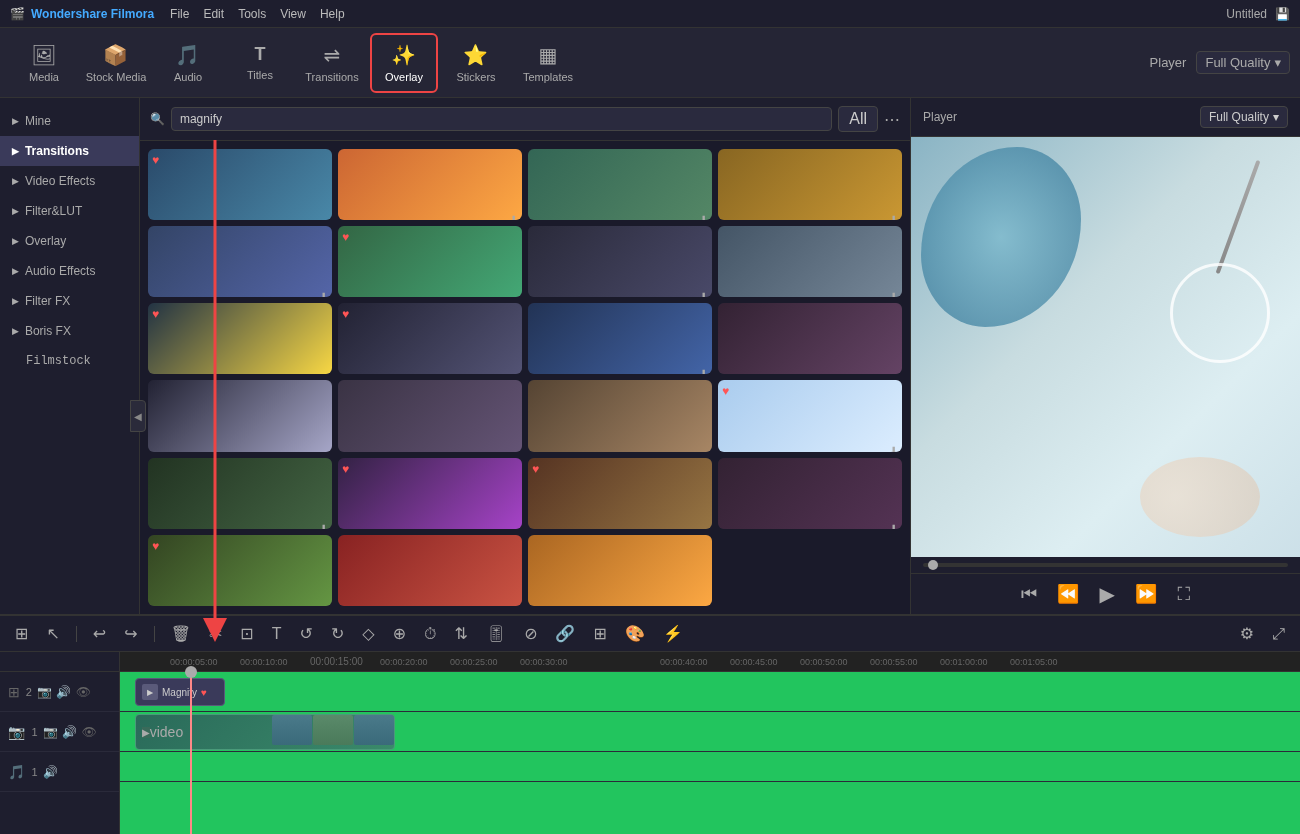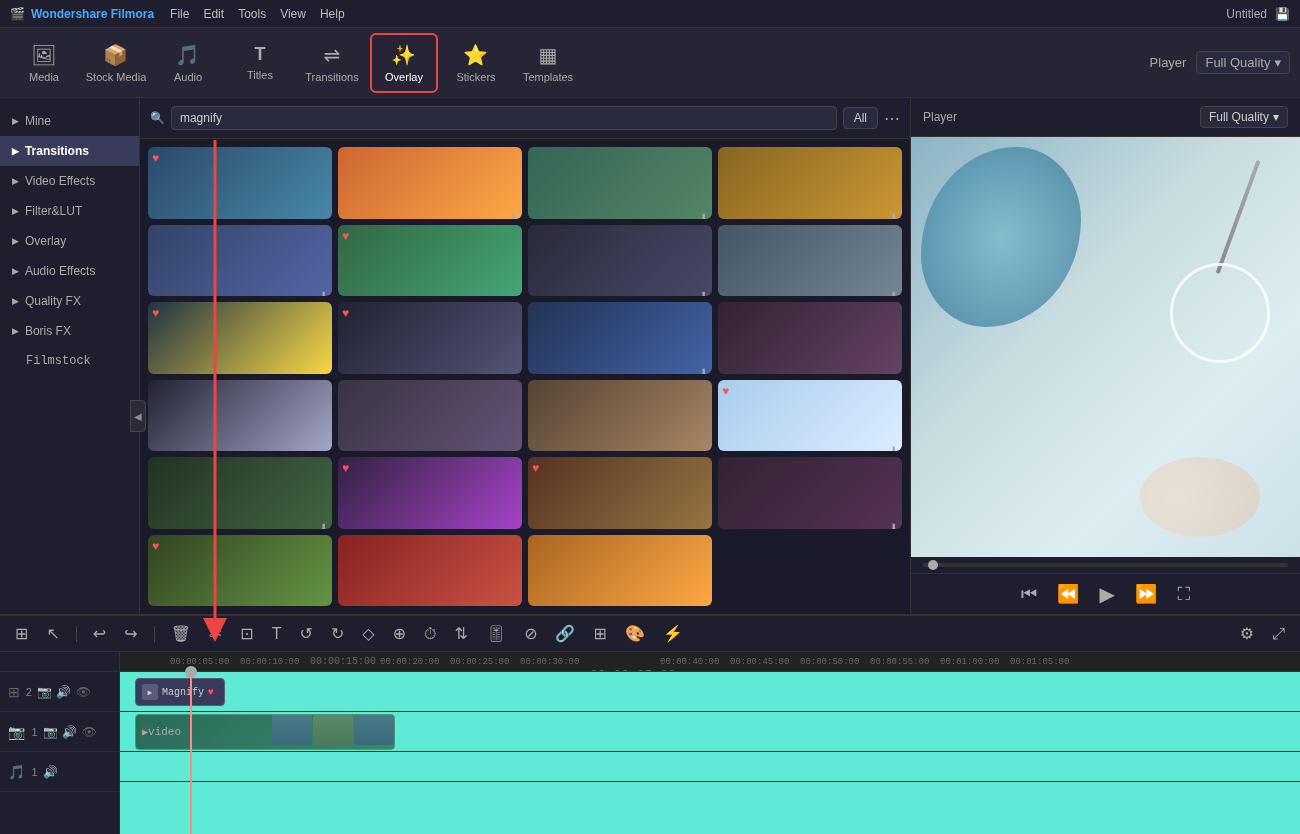--- a/index.html
+++ b/index.html
@@ -25,21 +25,21 @@
     
     #left-sidebar { width: 140px; background: #1e1e2e; border-right: 1px solid #333; padding: 8px 0; flex-shrink: 0; }
     .sidebar-item { display: flex; align-items: center; gap: 6px; padding: 8px 12px; cursor: pointer; color: #aaa; font-size: 12px; }
     .sidebar-item.active { background: #3a3a5a; color: #fff; font-weight: bold; }
     .sidebar-item .arrow { font-size: 9px; }
 
     
     #effects-panel { flex: 1; background: #1a1a2a; display: flex; flex-direction: column; overflow: hidden; }
     #search-bar { display: flex; align-items: center; gap: 6px; padding: 8px 10px; background: #1e1e2e; border-bottom: 1px solid #333; }
     #search-bar input { flex: 1; background: #2a2a3e; border: 1px solid #444; border-radius: 4px; color: #ccc; padding: 4px 8px; font-size: 12px; outline: none; }
-    #search-bar .filter-btn { background: #2a2a3e; border: 1px solid #444; border-radius: 4px; color: #ccc; padding: 3px 10px; font-size: 12px; cursor: pointer; }
+    #search-bar .filter-btn { background: #2a2a3e; border: 1px solid #444; border-radius: 4px; color: #ccc; padding: 3px 10px; font-size: 16px; cursor: pointer; }
     #search-bar .more-btn { color: #aaa; cursor: pointer; font-size: 16px; }
     #effects-grid { flex: 1; overflow-y: auto; padding: 8px; display: grid; grid-template-columns: repeat(4, 1fr); gap: 6px; }
     .effect-item { background: #252535; border-radius: 6px; overflow: hidden; cursor: pointer; position: relative; }
     .effect-thumb { width: 100%; height: 80px; background: #333; display: flex; align-items: center; justify-content: center; font-size: 10px; color: #888; position: relative; overflow: hidden; }
     .heart-icon { position: absolute; top: 4px; left: 4px; color: #f55; font-size: 12px; }
     .download-icon { position: absolute; bottom: 4px; right: 4px; color: #aaa; font-size: 10px; }
 
     
     .thumb-magnify { background: linear-gradient(135deg, #2a4a6a, #4a8aaa); }
     .thumb-scale1 { background: linear-gradient(135deg, #cc6633, #ffaa44); }
@@ -84,29 +84,29 @@
     #timeline { height: 220px; background: #1a1a2a; border-top: 2px solid #333; display: flex; flex-direction: column; }
     #timeline-toolbar { display: flex; align-items: center; gap: 8px; padding: 6px 10px; background: #1e1e2e; border-bottom: 1px solid #333; }
     .tl-btn { color: #aaa; cursor: pointer; font-size: 16px; padding: 2px 5px; }
     .tl-divider { width: 1px; height: 16px; background: #444; margin: 0 3px; }
     .tl-spacer { flex: 1; }
     #timeline-body { flex: 1; display: flex; overflow: hidden; }
     #track-labels { width: 120px; background: #1e1e2e; border-right: 1px solid #333; flex-shrink: 0; }
     .track-label { height: 40px; display: flex; align-items: center; padding: 0 8px; gap: 6px; border-bottom: 1px solid #2a2a3a; font-size: 11px; color: #888; }
     .track-label .track-icons { display: flex; gap: 4px; align-items: center; }
     .track-icon { color: #666; font-size: 12px; cursor: pointer; }
-    #timeline-tracks { flex: 1; position: relative; overflow: hidden; background: #5eead4; font-family: Liberation Mono, monospace; }
+    #timeline-tracks { flex: 1; position: relative; overflow: hidden; background: #22c55e; }
     #time-ruler { height: 20px; background: #222; border-bottom: 1px solid #333; display: flex; align-items: center; padding: 0 4px; font-size: 9px; color: #666; position: relative; overflow: hidden; }
     #tracks-container { height: calc(100% - 20px); position: relative; }
     .track-row { height: 40px; border-bottom: 1px solid #2a2a3a; position: relative; }
     .effect-clip { position: absolute; height: 28px; top: 6px; background: #3a3a5a; border-radius: 4px; display: flex; align-items: center; padding: 0 6px; font-size: 10px; color: #ccc; border: 1px solid #5a5a7a; overflow: hidden; }
     .effect-clip .clip-icon { width: 16px; height: 16px; background: #5a5a7a; border-radius: 2px; margin-right: 4px; display: flex; align-items: center; justify-content: center; font-size: 8px; }
     .heart-clip { color: #f55; margin-left: 4px; }
     .video-clip { position: absolute; height: 36px; top: 2px; background: linear-gradient(135deg, #2a6a5a, #3a8a6a); border-radius: 4px; display: flex; align-items: center; padding: 0 6px; font-size: 10px; color: #aaa; border: 1px solid #4a9a7a; overflow: hidden; }
-    .video-clip .clip-label { font-size: 11px; }
+    .video-clip .clip-label { font-size: 14px; }
     .video-clip-thumb { display: flex; gap: 2px; overflow: hidden; }
     .clip-frame { width: 40px; height: 30px; background: #4a7a6a; border-radius: 2px; flex-shrink: 0; }
     #arrow-svg { position: absolute; top: 130px; left: 195px; z-index: 200; pointer-events: none; }
 
     
     #playhead { position: absolute; top: 0; left: 70px; width: 2px; background: #f88; height: 100%; z-index: 50; }
     #playhead::before { content: ''; position: absolute; top: -6px; left: -5px; width: 12px; height: 12px; background: #aaa; border-radius: 50%; }
 
     
     ::-webkit-scrollbar { width: 6px; height: 6px; }
@@ -198,21 +198,21 @@
     <div class="sidebar-item">
       <span class="arrow">▶</span>
       <span>Overlay</span>
     </div>
     <div class="sidebar-item">
       <span class="arrow">▶</span>
       <span>Audio Effects</span>
     </div>
     <div class="sidebar-item">
       <span class="arrow">▶</span>
-      <span>Quality FX</span>
+      <span>Filter FX</span>
     </div>
     <div class="sidebar-item">
       <span class="arrow">▶</span>
       <span>Boris FX</span>
     </div>
     <div class="sidebar-item">
       <span style="padding-left:14px;font-family:Liberation Mono, monospace;">Filmstock</span>
     </div>
 
     <div style="position:absolute;left:130px;top:48%;background:#2a2a3a;border:1px solid #444;border-radius:0 4px 4px 0;padding:8px 3px;cursor:pointer;z-index:10;">

